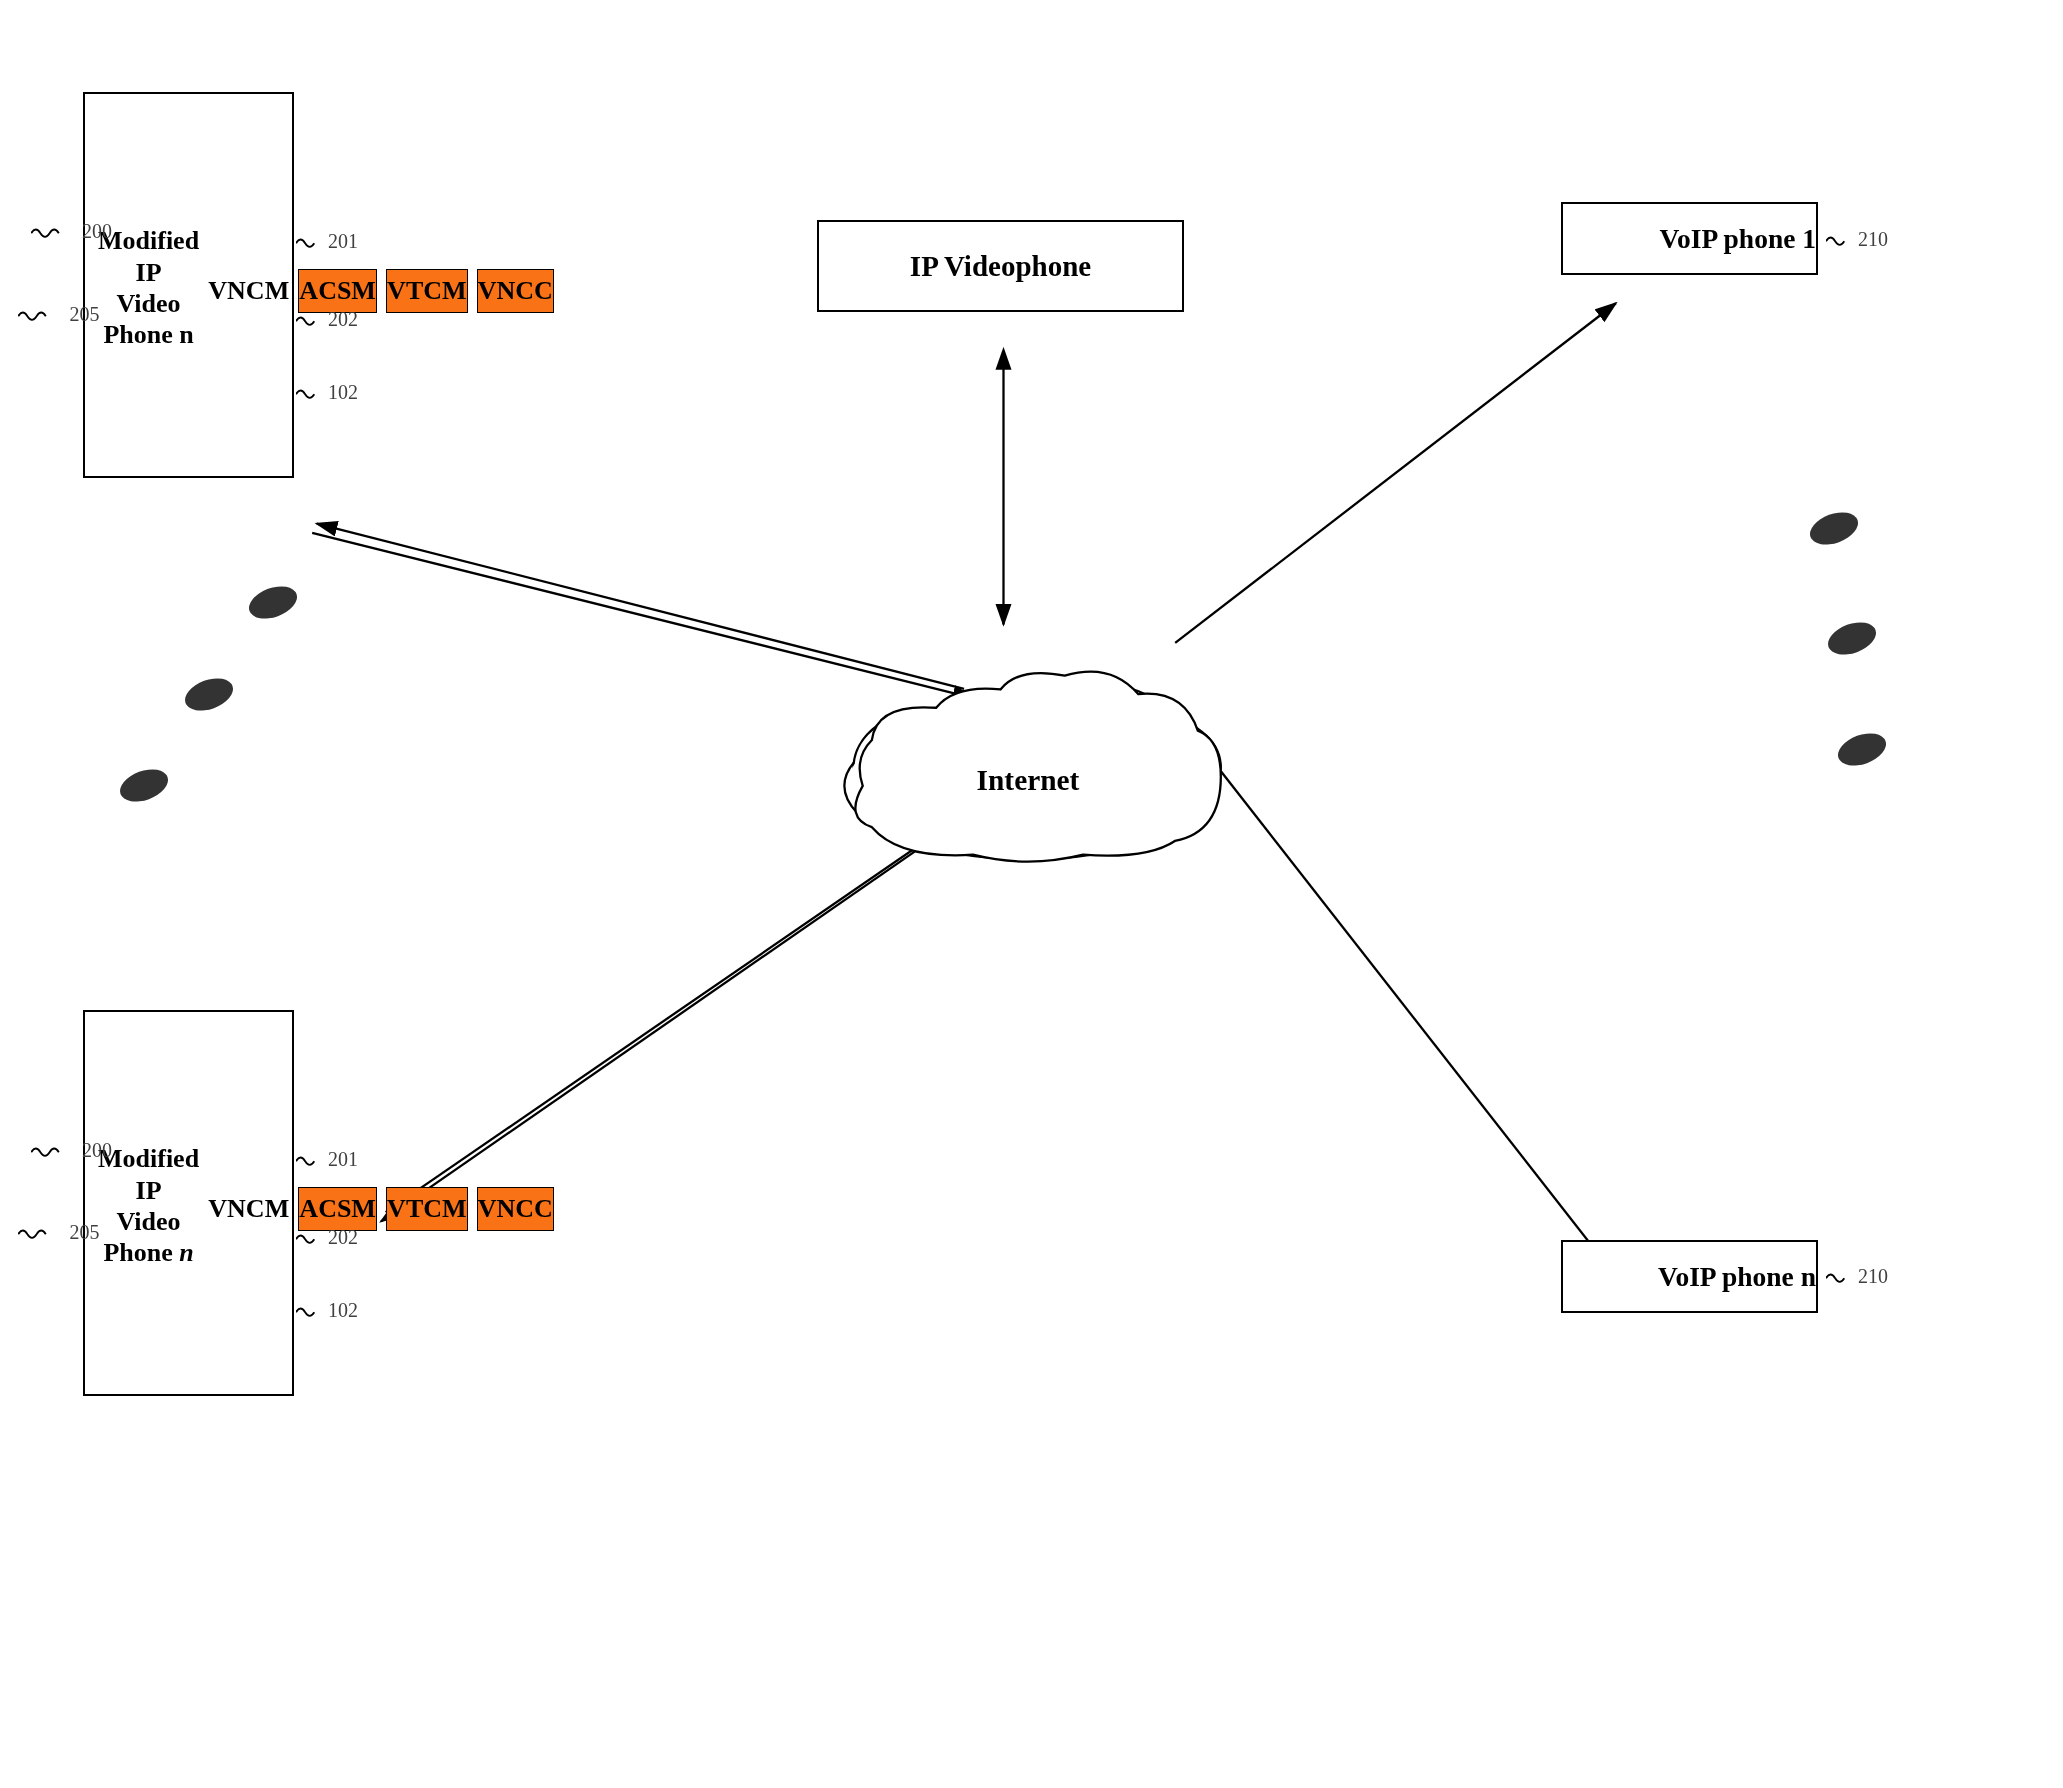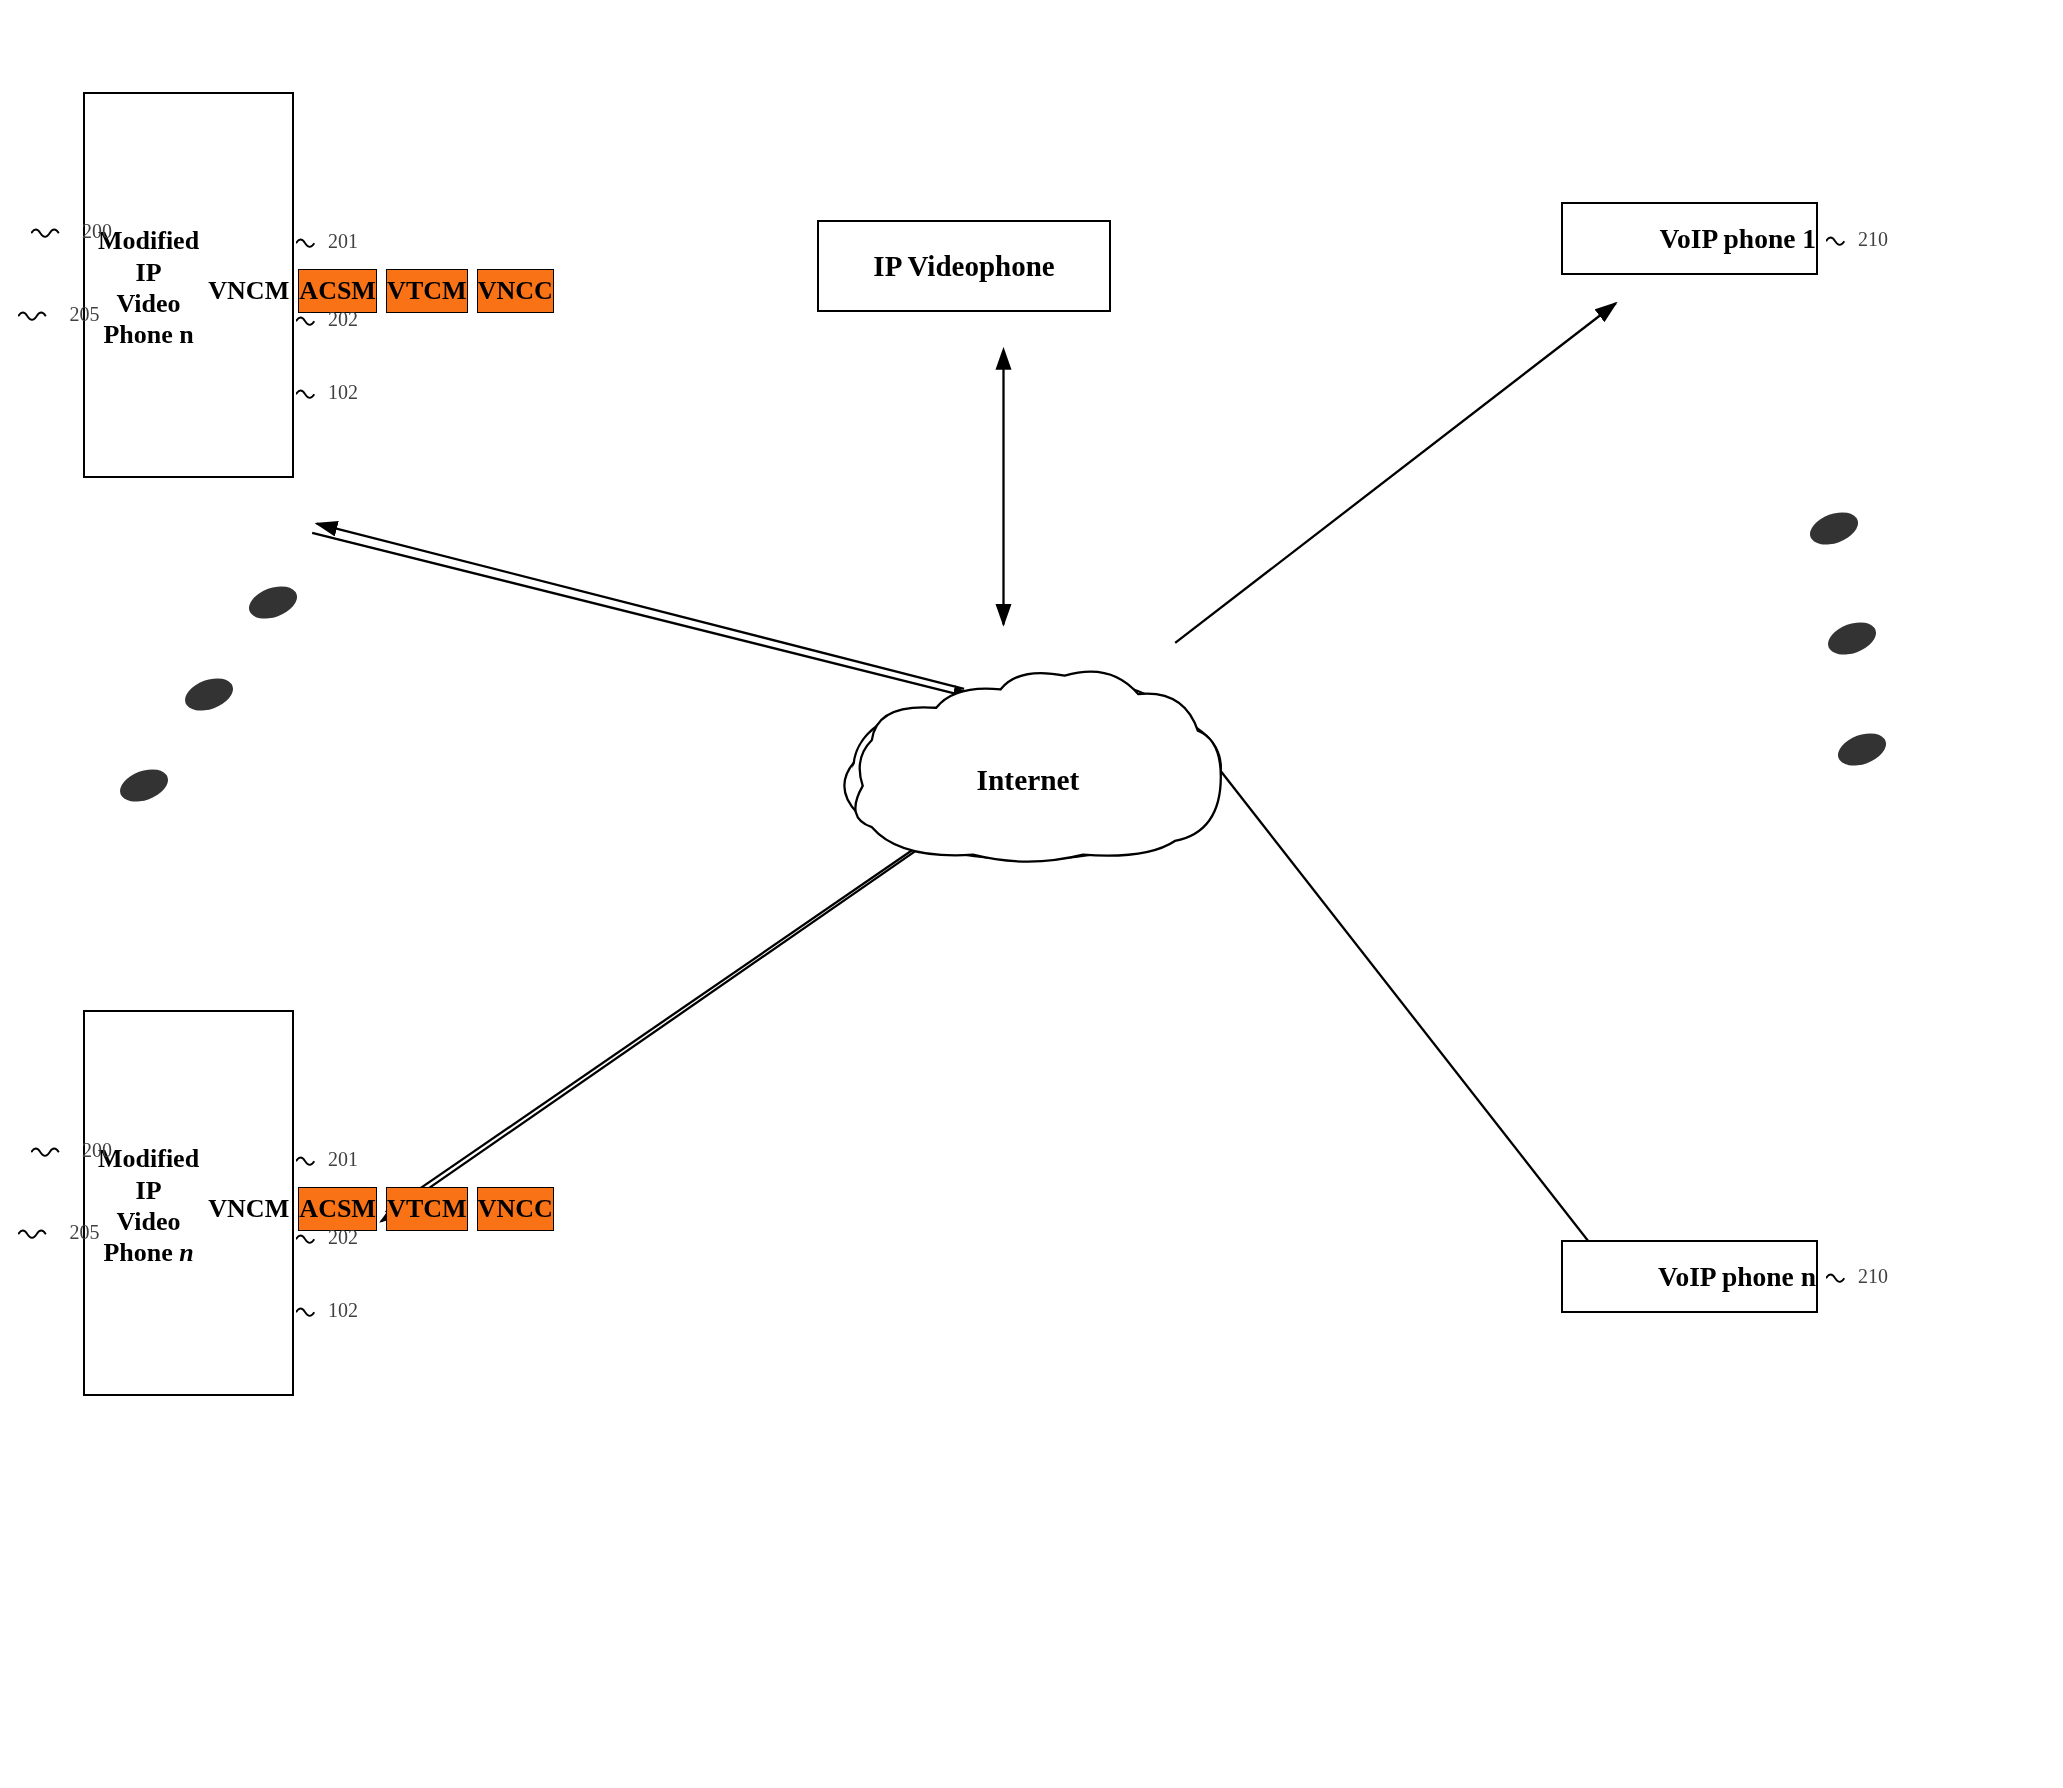--- a/index.html
+++ b/index.html
@@ -181,21 +181,21 @@
   <div class="wavy-ref" style="left:296px; top:381px;">
     <svg width="32" height="18.4" viewBox="0 0 35 20" style="display:inline-block; vertical-align:middle;">
       <path d="M0,10 Q5,2 10,10 Q15,18 20,10" stroke="#000" stroke-width="2" fill="none"></path>
     </svg>102
   </div>
 
   <div class="dot" style="left:248px; top:588px;"></div>
   <div class="dot" style="left:184px; top:680px;"></div>
   <div class="dot" style="left:119px; top:771px;"></div>
 
-  <div class="ip-video-box" style="left:817px; top:220px; width:294px; height:92px;">
+  <div class="ip-video-box" style="left:817px; top:220px; width:367px; height:92px;">
     <span>IP Videophone</span>
   </div>
 
   <div class="cloud-container" style="left:826px; top:648px;">
     <svg width="404" height="239" viewBox="0 0 440 260">
 
       <ellipse cx="220" cy="150" rx="200" ry="80" fill="white" stroke="#000" stroke-width="2.5"></ellipse>
       <ellipse cx="120" cy="130" rx="90" ry="65" fill="white" stroke="#000" stroke-width="2.5"></ellipse>
       <ellipse cx="200" cy="105" rx="80" ry="60" fill="white" stroke="#000" stroke-width="2.5"></ellipse>
       <ellipse cx="300" cy="100" rx="85" ry="60" fill="white" stroke="#000" stroke-width="2.5"></ellipse>

